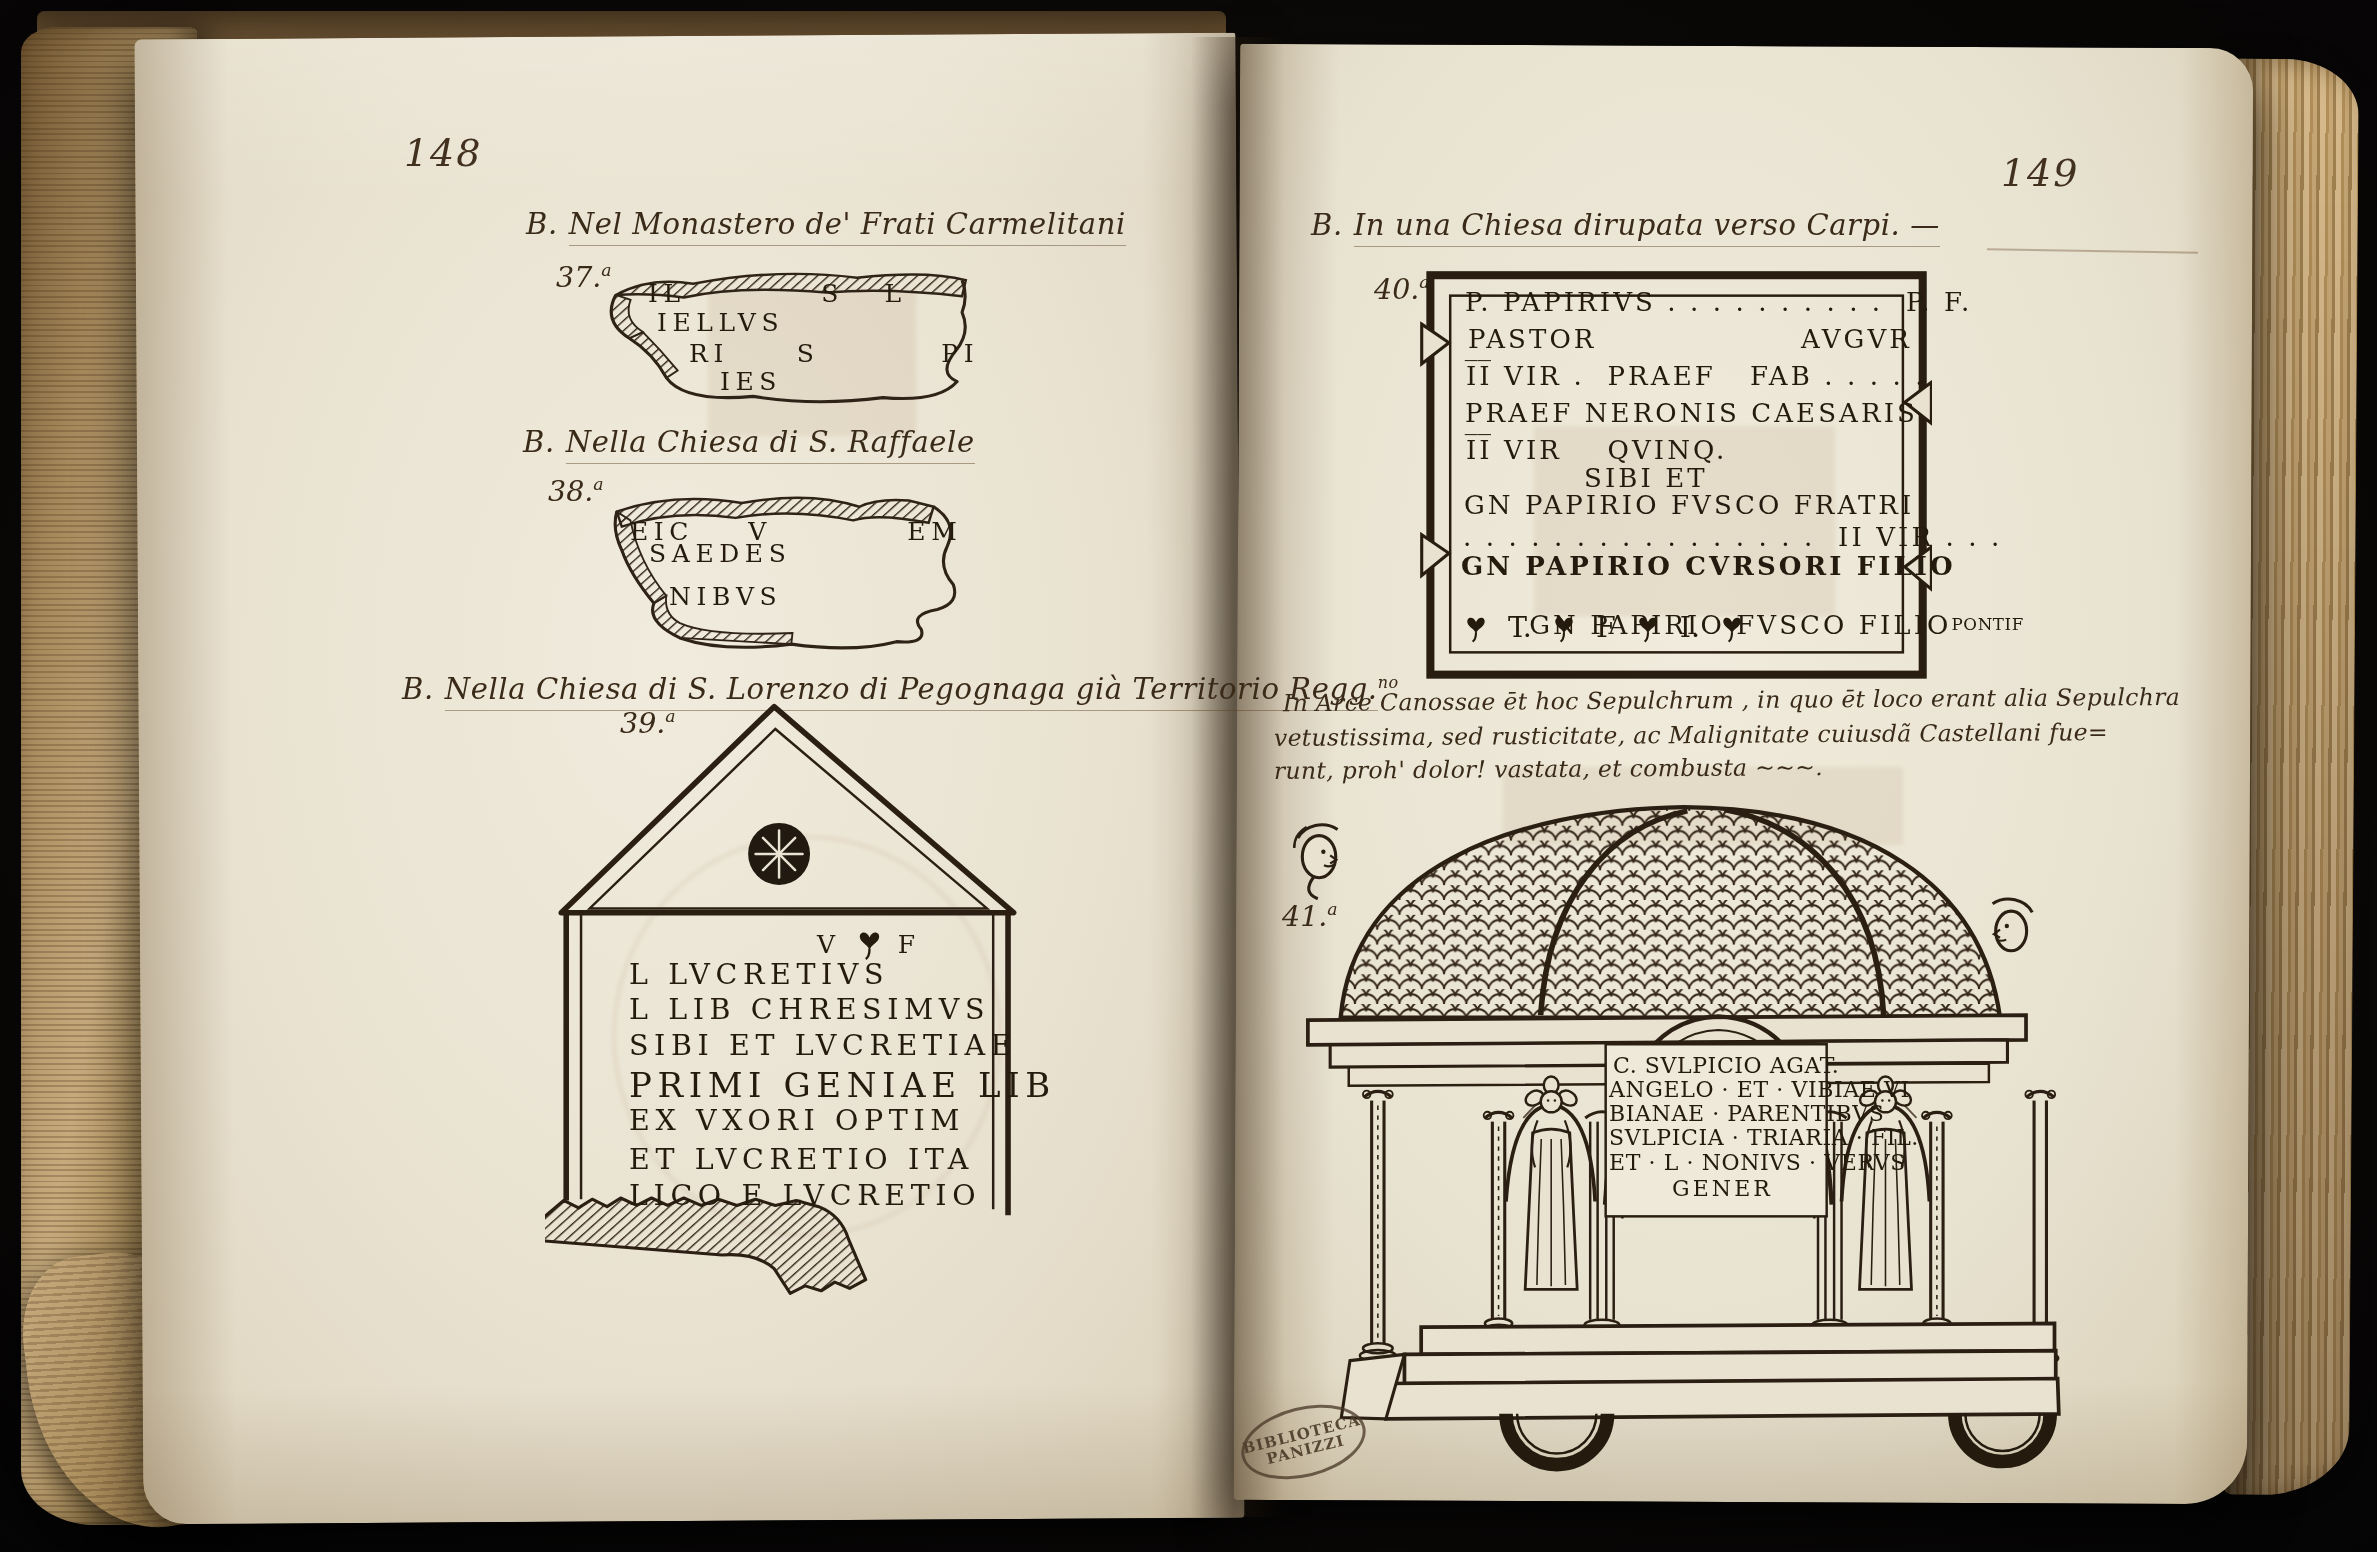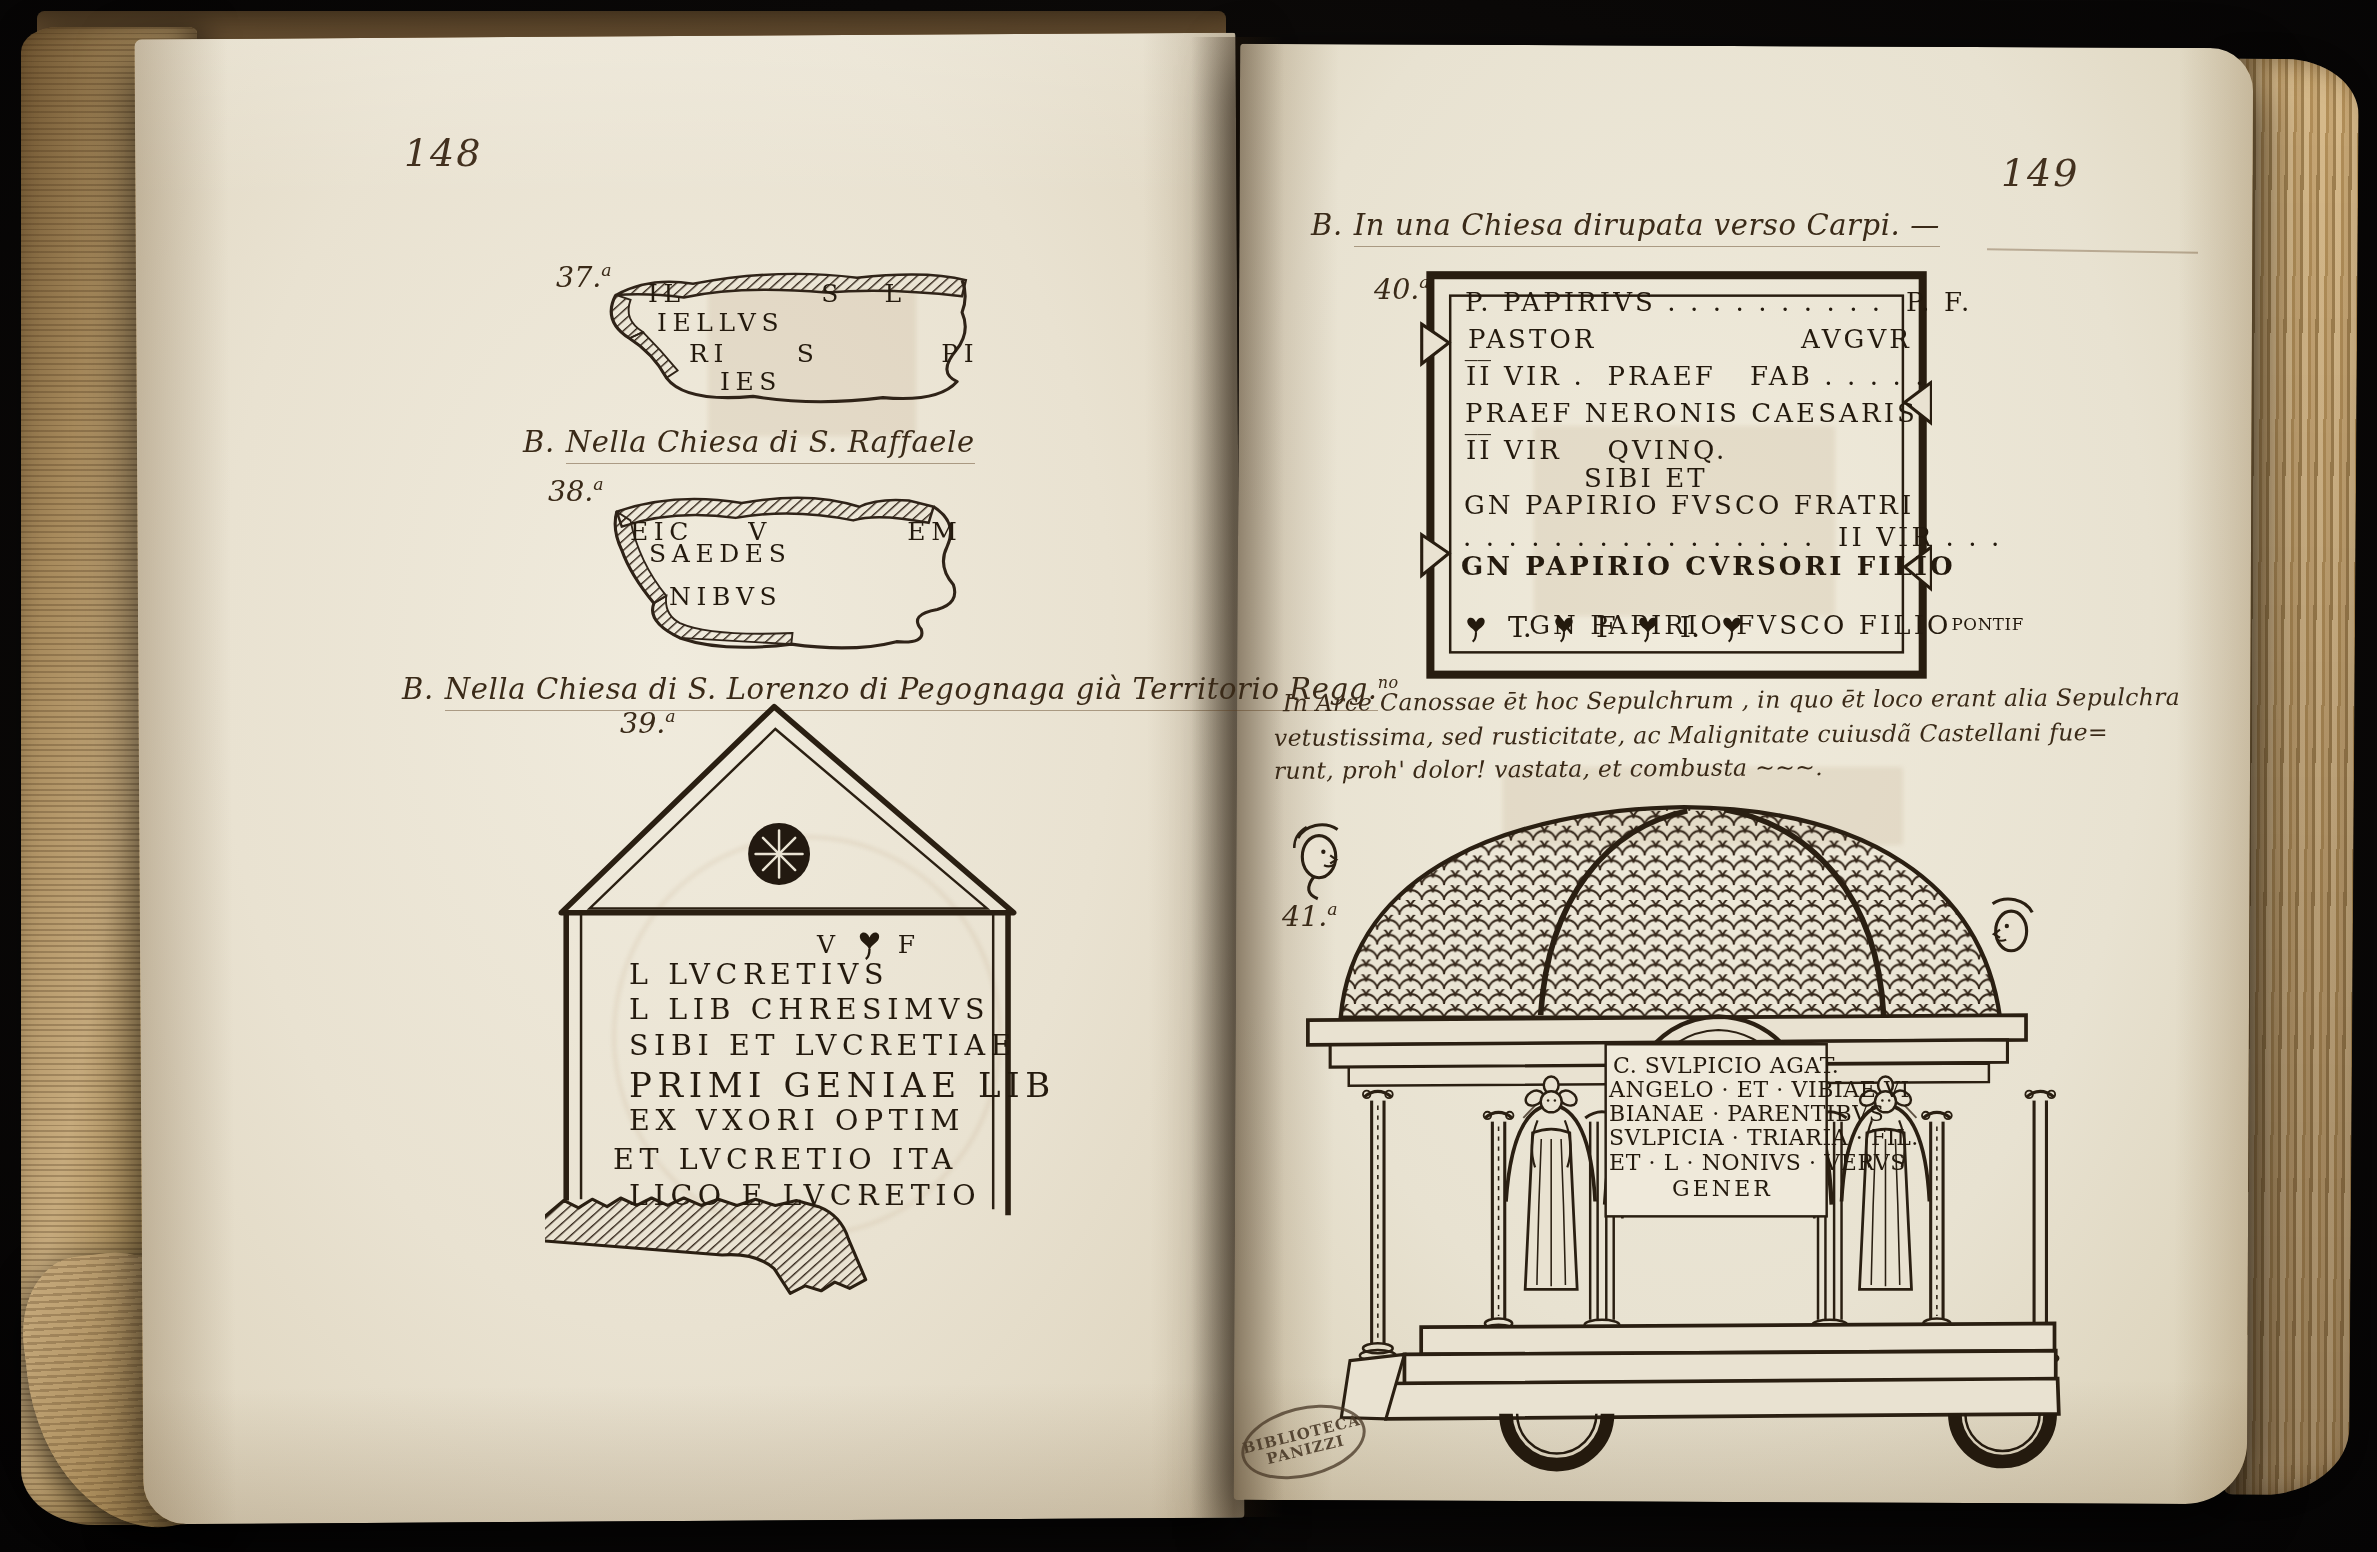--- a/index.html
+++ b/index.html
@@ -94,20 +94,23 @@
   <div class="abs page page-right"></div>
   <div class="abs gutter"></div>
 
   <div class="abs stain-ring"></div>
   <div class="abs ghost" style="left:709px;top:291px;width:204px;height:142px;"></div>
   <div class="abs ghost" style="left:1535px;top:427px;width:297px;height:186px;"></div>
   <div class="abs ghost" style="left:1504px;top:768px;width:396px;height:74px;"></div>
 
   <div class="abs pagenum" style="left:404px;top:131px;">148</div>
 
+  <div class="abs heading" style="left:526px;top:207px;">
+    <span class="hprefix">B.</span><span class="htext">Nel Monastero de' Frati Carmelitani</span>
+  </div>
   <div class="abs figlabel" style="left:556px;top:260px;text-align:right;">
     <span>37.</span><sup>a</sup>
   </div>
   <div class="abs" style="left:591px;top:259px;width:402px;height:161px;">
     <svg width="402" height="161" viewBox="0 0 650 260">
       <defs>
         <pattern id="hat" patternUnits="userSpaceOnUse" width="12" height="12" patternTransform="rotate(48)">
           <line x1="0" y1="0" x2="0" y2="12" stroke="#33261a" stroke-width="4.5"></line>
         </pattern>
       </defs>
@@ -175,21 +178,21 @@
           <path d="M13 10 C10 2 1 4 3 11 C5 17 11 17 13 24 C15 17 21 17 23 11 C25 4 16 2 13 10 Z" fill="currentColor"></path>
           <path d="M13 22 C13 27 12 31 9 33" stroke="currentColor" stroke-width="2.5" fill="none"></path>
         </svg>
       <span>F</span>
     </div>
     <div class="insc insc-line" style="left:84px;top:263px;font-size:28.5px;">L LVCRETIVS</div>
     <div class="insc insc-line" style="left:84px;top:298px;font-size:28.5px;">L LIB CHRESIMVS</div>
     <div class="insc insc-line" style="left:84px;top:334px;font-size:28.5px;">SIBI ET LVCRETIAE</div>
     <div class="insc insc-line" style="left:84px;top:370px;font-size:34px;">PRIMI GENIAE LIB</div>
     <div class="insc insc-line" style="left:84px;top:409px;font-size:28.5px;">EX VXORI OPTIM</div>
-    <div class="insc insc-line" style="left:68px;top:448px;font-size:28.5px;">ET LVCRETIO ITA</div>
+    <div class="insc insc-line" style="left:84px;top:448px;font-size:28.5px;">ET LVCRETIO ITA</div>
     <div class="insc insc-line" style="left:84px;top:484px;font-size:28.5px;">LICO E LVCRETIO</div>
   </div>
 
   <div class="abs pagenum" style="left:2001px;top:151px;">149</div>
 
   <div class="abs heading" style="left:1311px;top:208px;">
     <span class="hprefix">B.</span><span class="htext">In una Chiesa dirupata verso Carpi. —</span>
   </div>
   <div class="rule" style="left:1987px;top:250px;width:211px;transform:rotate(1deg);"></div>
 

